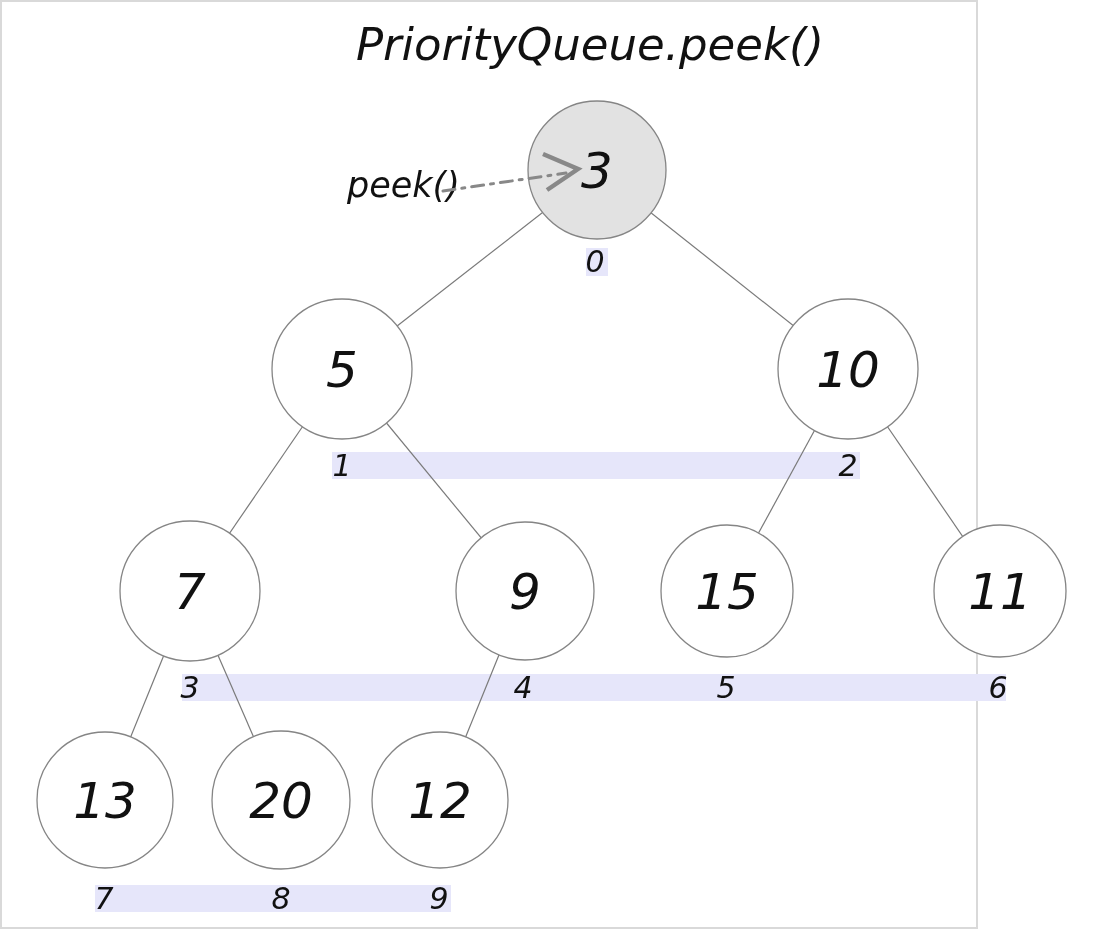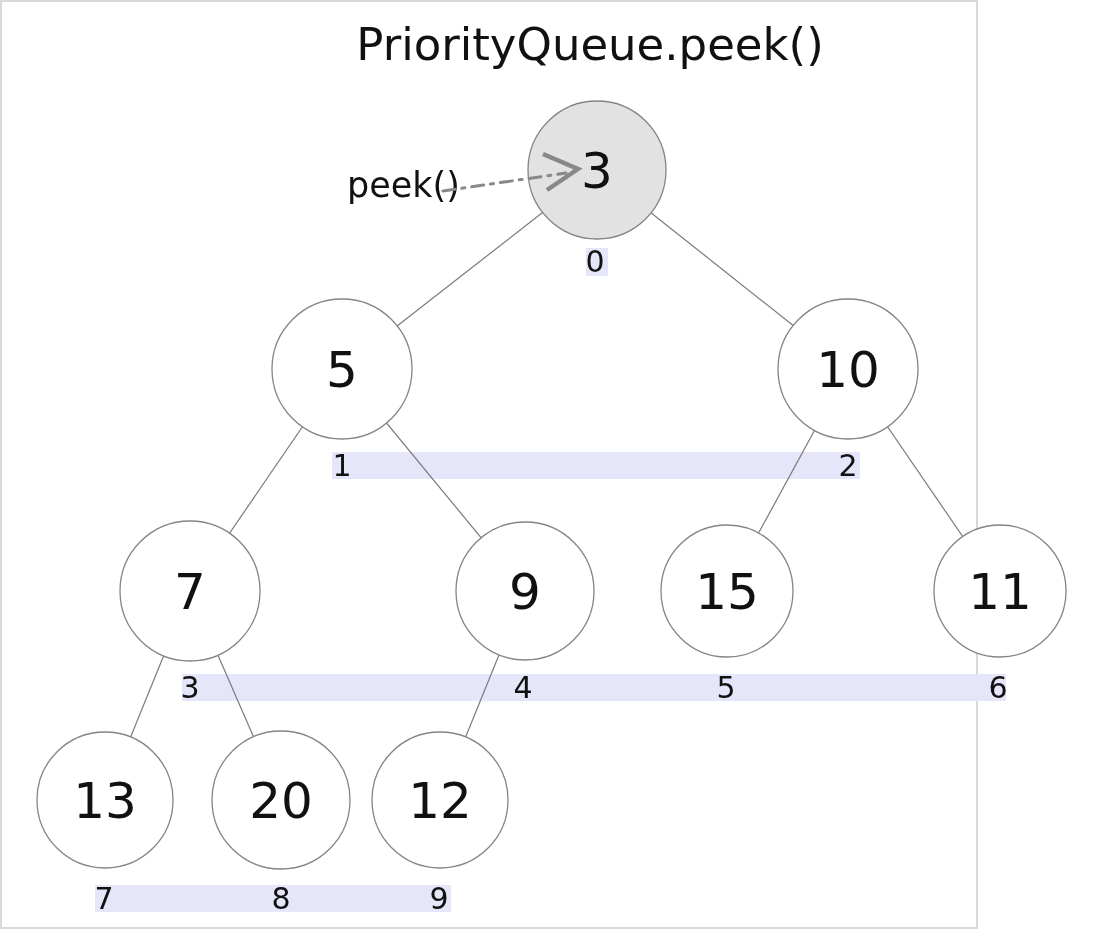--- a/index.html
+++ b/index.html
@@ -3,20 +3,21 @@
 <meta charset="utf-8">
 <style>
   html, body { margin: 0; padding: 0; background: #ffffff; }
   .figure {
     width: 978px;
     height: 929px;
     box-sizing: border-box;
     border: 2px solid #d9d9d9;
     background: #ffffff;
     position: relative;
+    font-style: italic;
   }
   svg { display: block; }
   svg text {
     font-family: "DejaVu Sans", "Liberation Sans", sans-serif;
     fill: #111111;
   }
   .title-text   { font-size: 45px; text-anchor: middle; }
   .node-value   { font-size: 50px; text-anchor: middle; }
   .index-label  { font-size: 30px; text-anchor: middle; }
   .peek-label   { font-size: 35px; text-anchor: start; }

